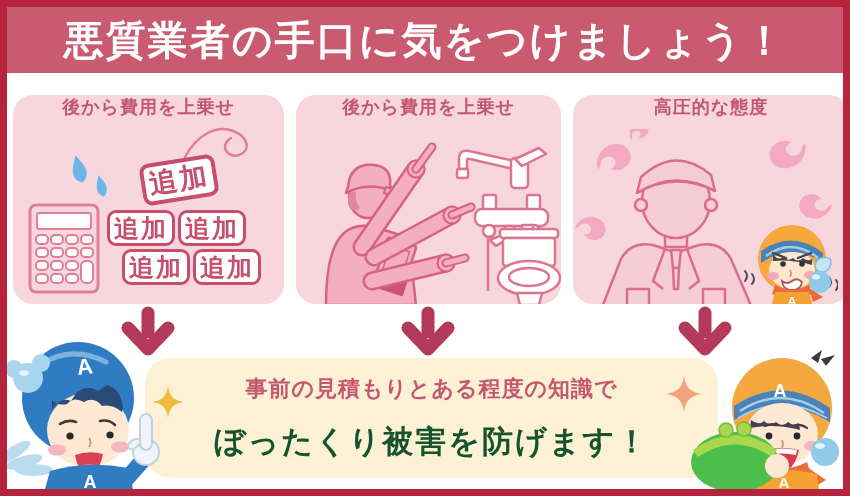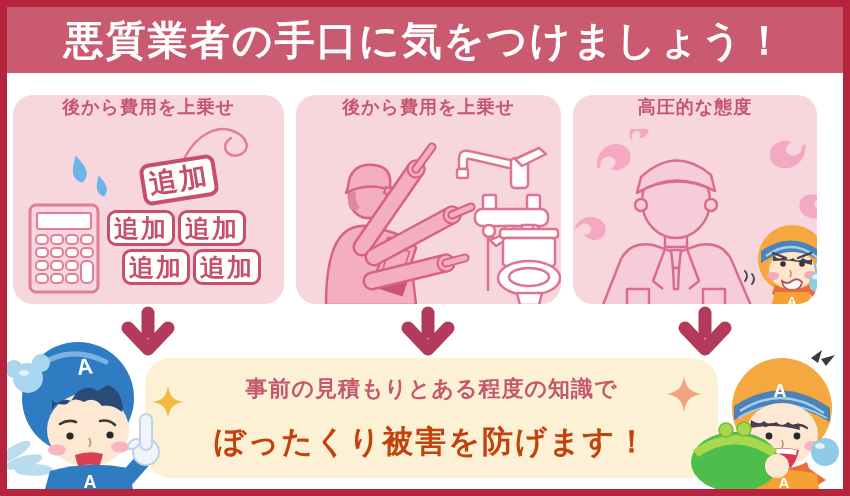--- a/index.html
+++ b/index.html
@@ -7,42 +7,42 @@
   .page { position:relative; width:850px; height:496px; background:#ffffff; overflow:hidden; }
   .frame { position:absolute; inset:0; border:7px solid #b5243c; z-index:50; pointer-events:none; }
 
   .header { position:absolute; left:7px; top:7px; right:7px; height:66px; background:#ca5a70;
             display:flex; align-items:center; justify-content:center; z-index:3; }
   .header-title { color:#ffffff; font-size:40px; font-weight:bold; letter-spacing:2px; white-space:nowrap;text-align:right; }
 
   .panel { position:absolute; top:95px; height:209px; background:#f8d6de; border-radius:20px; overflow:hidden; z-index:2; }
   .panel1 { left:13px;  width:271px; }
   .panel2 { left:296px; width:265px; }
-  .panel3 { left:573px; width:244px; }
+  .panel3 { left:573px; width:276px; }
   .panel-title { position:absolute; top:0; left:0; right:0; text-align:center;
                  color:#c4556f; font-size:18px; font-weight:bold; letter-spacing:1px; z-index:4; }
   .panel-art { position:absolute; left:0; z-index:1; }
 
   .badge { position:absolute; background:#ffffff; border:3px solid #c64f6e; border-radius:9px;
            color:#c64f6e; font-weight:bold; display:flex; align-items:center; justify-content:center;
            z-index:5; letter-spacing:2px; }
   .badge-tilt { left:128px; top:64px; width:76px; height:42px; font-size:28px; transform:rotate(-9deg); border-width:4px; }
   .badge-a { left:94px;  top:115px; width:68px; height:36px; font-size:25px; }
   .badge-b { left:165px; top:115px; width:68px; height:36px; font-size:25px; }
   .badge-c { left:109px; top:154px; width:68px; height:36px; font-size:25px; }
   .badge-d { left:180px; top:154px; width:68px; height:36px; font-size:25px; }
 
   .arrow { position:absolute; top:306px; width:60px; height:50px; z-index:2; }
   .arrow1 { left:118px; } .arrow2 { left:398px; } .arrow3 { left:675px; }
 
   .banner { position:absolute; left:145px; top:358px; width:573px; height:120px;
             background:#fcf1d4; border-radius:26px; z-index:5;
             display:flex; flex-direction:column; align-items:center; justify-content:center; gap:17px; }
   .banner-line1 { color:#c4566e; font-size:22px; font-weight:bold; letter-spacing:1px; }
-  .banner-line2 { color:#c2410c; font-size:31px; font-weight:bold; letter-spacing:2px; }
+  .banner-line2 { color:#14532d; font-size:31px; font-weight:bold; letter-spacing:2px; }
 
   .sparkle { position:absolute; z-index:8; }
   .sparkle-left  { left:150px; top:384px; }
   .sparkle-right { left:664px; top:374px; }
 
   .mascot { position:absolute; z-index:20; }
   .mascot-left  { left:0px;   top:338px; }
   .mascot-right { left:685px; top:348px; }
 </style>
 </head>

